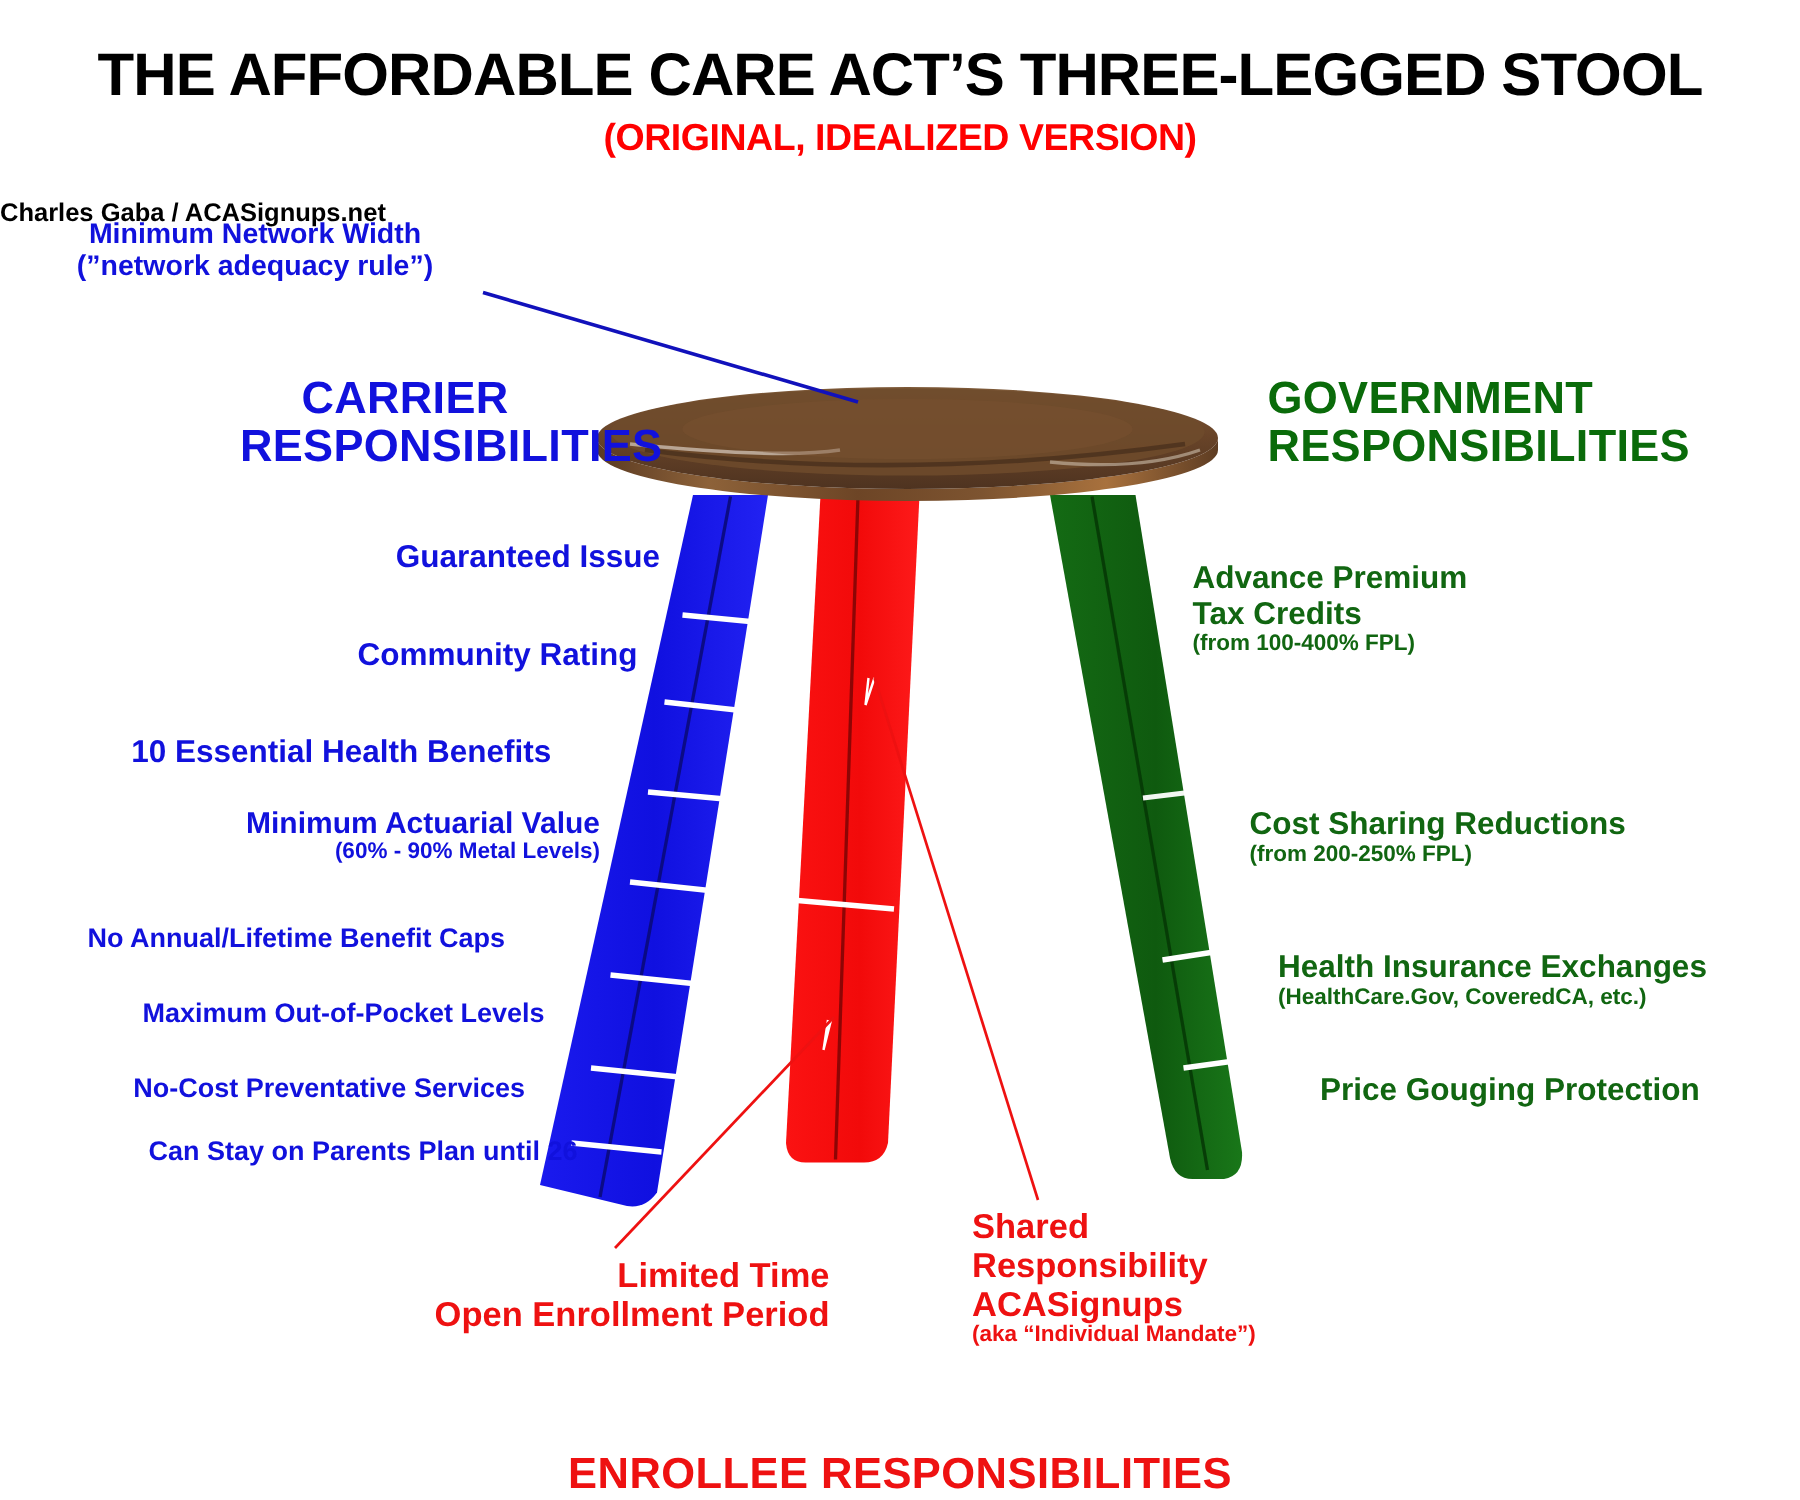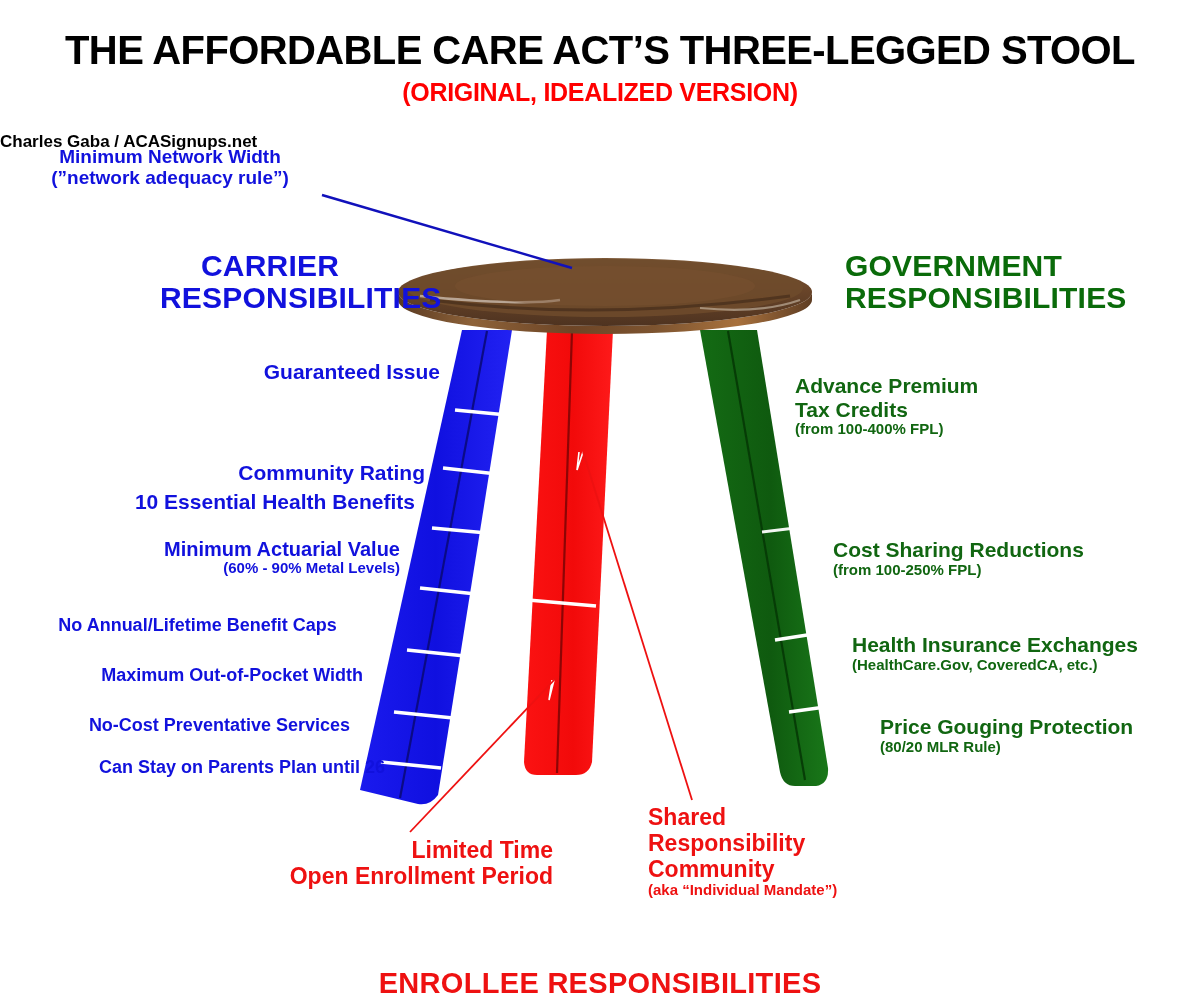--- a/index.html
+++ b/index.html
@@ -42,22 +42,22 @@
   
   .lab{position:absolute;font-weight:bold;line-height:1.12;}
   .lab .sub{display:block;font-size:15px;font-weight:bold;}
   .blue{color:#1111dd;}
   .green{color:#116611;}
   .red{color:#ee1111;}
 
   
   #lab-network{left:10px;top:146px;width:320px;text-align:center;font-size:19px;}
   #lab-guaranteed{left:95px;top:360px;width:345px;text-align:right;font-size:21px;}
-  #lab-community{left:95px;top:425px;width:330px;text-align:right;font-size:21px;margin-top:36px;}
-  #lab-ehb{left:40px;top:490px;width:375px;text-align:right;font-size:21px;}
+  #lab-community{left:95px;top:425px;width:330px;text-align:right;font-size:21px;}
+  #lab-ehb{left:40px;top:490px;width:375px;text-align:center;font-size:21px;}
   #lab-av{left:40px;top:538px;width:360px;text-align:right;font-size:20px;}
   #lab-caps{left:20px;top:615px;width:355px;text-align:center;font-size:18px;}
   #lab-moop{left:20px;top:665px;width:343px;text-align:right;font-size:18px;}
   #lab-prevent{left:10px;top:715px;width:340px;text-align:right;font-size:18px;}
   #lab-26{left:0px;top:757px;width:337px;text-align:right;font-size:18px;padding-left:48px;}
 
   
   #lab-aptc{left:795px;top:374px;width:300px;text-align:left;font-size:21px;}
   #lab-csr{left:833px;top:538px;width:330px;text-align:left;font-size:21px;}
   #lab-exchange{left:852px;top:633px;width:345px;text-align:left;font-size:21px;}
@@ -172,57 +172,56 @@
     <span>Minimum Network Width</span><br>
     <span>(”network adequacy rule”)</span>
   </div>
   <div id="lab-community" class="lab blue">Community Rating</div>
   <div id="lab-ehb" class="lab blue">10 Essential Health Benefits</div>
   <div id="lab-av" class="lab blue">
     <span>Minimum Actuarial Value</span>
     <span class="sub">(60% - 90% Metal Levels)</span>
   </div>
   <div id="lab-caps" class="lab blue">No Annual/Lifetime Benefit Caps</div>
-  <div id="lab-moop" class="lab blue">Maximum Out-of-Pocket Width</div>
+  <div id="lab-moop" class="lab blue">Maximum Out-of-Pocket Levels</div>
   <div id="lab-prevent" class="lab blue">No-Cost Preventative Services</div>
   <div id="lab-26" class="lab blue">Can Stay on Parents Plan until 26</div>
 
   <div id="government-head" class="col-head">
     <span>GOVERNMENT</span><br>
     <span>RESPONSIBILITIES</span>
   </div>
 
   <div id="lab-aptc" class="lab green">
     <span>Advance Premium</span><br>
     <span>Tax Credits</span>
     <span class="sub">(from 100-400% FPL)</span>
   </div>
 
   <div id="lab-csr" class="lab green">
     <span>Cost Sharing Reductions</span>
-    <span class="sub">(from 100-250% FPL)</span>
+    <span class="sub">(from 200-250% FPL)</span>
   </div>
 
   <div id="lab-exchange" class="lab green">
     <span>Health Insurance Exchanges</span>
     <span class="sub">(HealthCare.Gov, CoveredCA, etc.)</span>
   </div>
 
   <div id="lab-gouging" class="lab green">
     <span>Price Gouging Protection</span>
-    <span class="sub">(80/20 MLR Rule)</span>
   </div>
 
   <div id="lab-oep" class="lab red">
     <span>Limited Time</span><br>
     <span>Open Enrollment Period</span>
   </div>
 
   <div id="lab-srp" class="lab red">
     <span>Shared</span><br>
     <span>Responsibility</span><br>
-    <span>Community</span>
+    <span>ACASignups</span>
     <span class="sub">(aka “Individual Mandate”)</span>
   </div>
 
   <div id="enrollee-head">ENROLLEE RESPONSIBILITIES</div>
 
 </div>
 
 </body></html>

